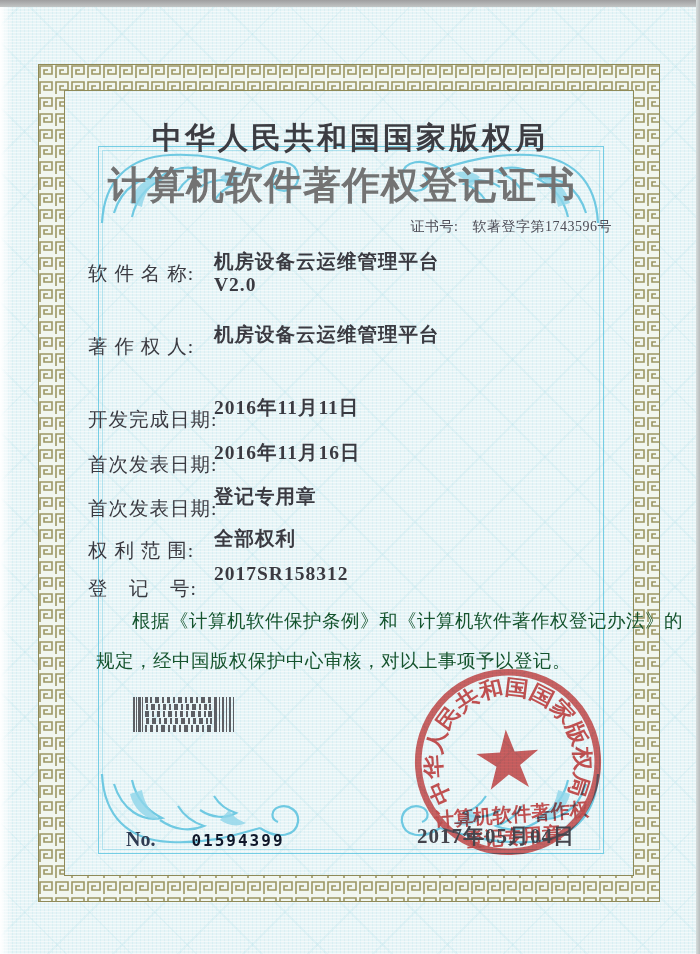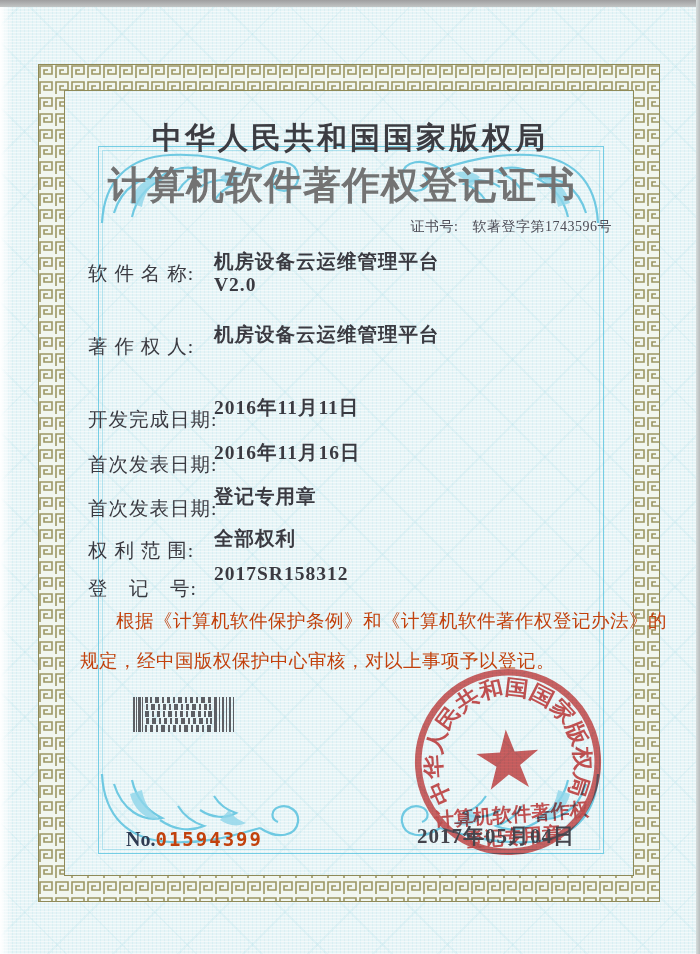--- a/index.html
+++ b/index.html
@@ -44,37 +44,37 @@
   .certno-line{position:absolute;right:88px;top:218px;font-size:14px;color:#4c4c56;z-index:10;letter-spacing:0.5px;}
   .certno-line .lbl{margin-right:14px;}
 
   .field{position:absolute;z-index:10;font-size:19.5px;color:#3a3a41;font-weight:500;white-space:nowrap;}
   .field .lbl{position:absolute;left:88px;top:12px;letter-spacing:1px;}
   .field .val{position:absolute;left:214px;top:0;letter-spacing:1px;font-weight:bold;}
   .f1{top:248px;} .f1b{top:274px;} .f2{top:321px;}
   .f3{top:394px;} .f4{top:439px;} .f5{top:483px;}
   .f6{top:525px;} .f7{top:563px;}
 
-  .statement{position:absolute;left:80px;width:548px;z-index:10;font-size:18.5px;color:#c2410c;letter-spacing:0.5px;white-space:nowrap;}
+  .statement{position:absolute;left:96px;width:548px;z-index:10;font-size:18.5px;color:#14532d;letter-spacing:0.5px;white-space:nowrap;}
   .st1{top:608px;padding-left:36px;}
   .st2{top:648px;}
 
   
   .barcode{position:absolute;left:133px;top:697px;z-index:10;opacity:0.82;}
 
   
   .seal{position:absolute;left:406px;top:660px;width:204px;height:204px;z-index:12;
     transform:rotate(-4deg);opacity:0.88;mix-blend-mode:multiply;}
 
   .issue-date{position:absolute;left:417px;top:822px;z-index:13;
     font-size:21px;font-weight:700;color:#44444c;letter-spacing:1px;text-align:right;}
   .serial{position:absolute;left:126px;top:828px;z-index:10;font-size:20px;white-space:nowrap;}
-  .serial .no-lbl{color:#2e3b52;font-weight:600;}
-  .serial .no-val{color:#c2410c;font-family:"DejaVu Sans Mono","Liberation Mono",monospace;
-    font-size:19px;letter-spacing:2px;font-weight:600;}
+  .serial .no-lbl{color:#2e3b52;font-weight:600;margin-right:12px;}
+  .serial .no-val{color:#0f172a;font-family:"DejaVu Sans Mono","Liberation Mono",monospace;
+    font-size:16px;letter-spacing:2px;font-weight:600;margin-left:24px;}
 </style>
 </head>
 <body>
 
 <div class="scan-top"></div>
 <div class="scan-right"></div>
 <div class="paper-left"></div>
 <div class="texture"></div>
 
 <svg class="gold-border" width="622" height="838">

